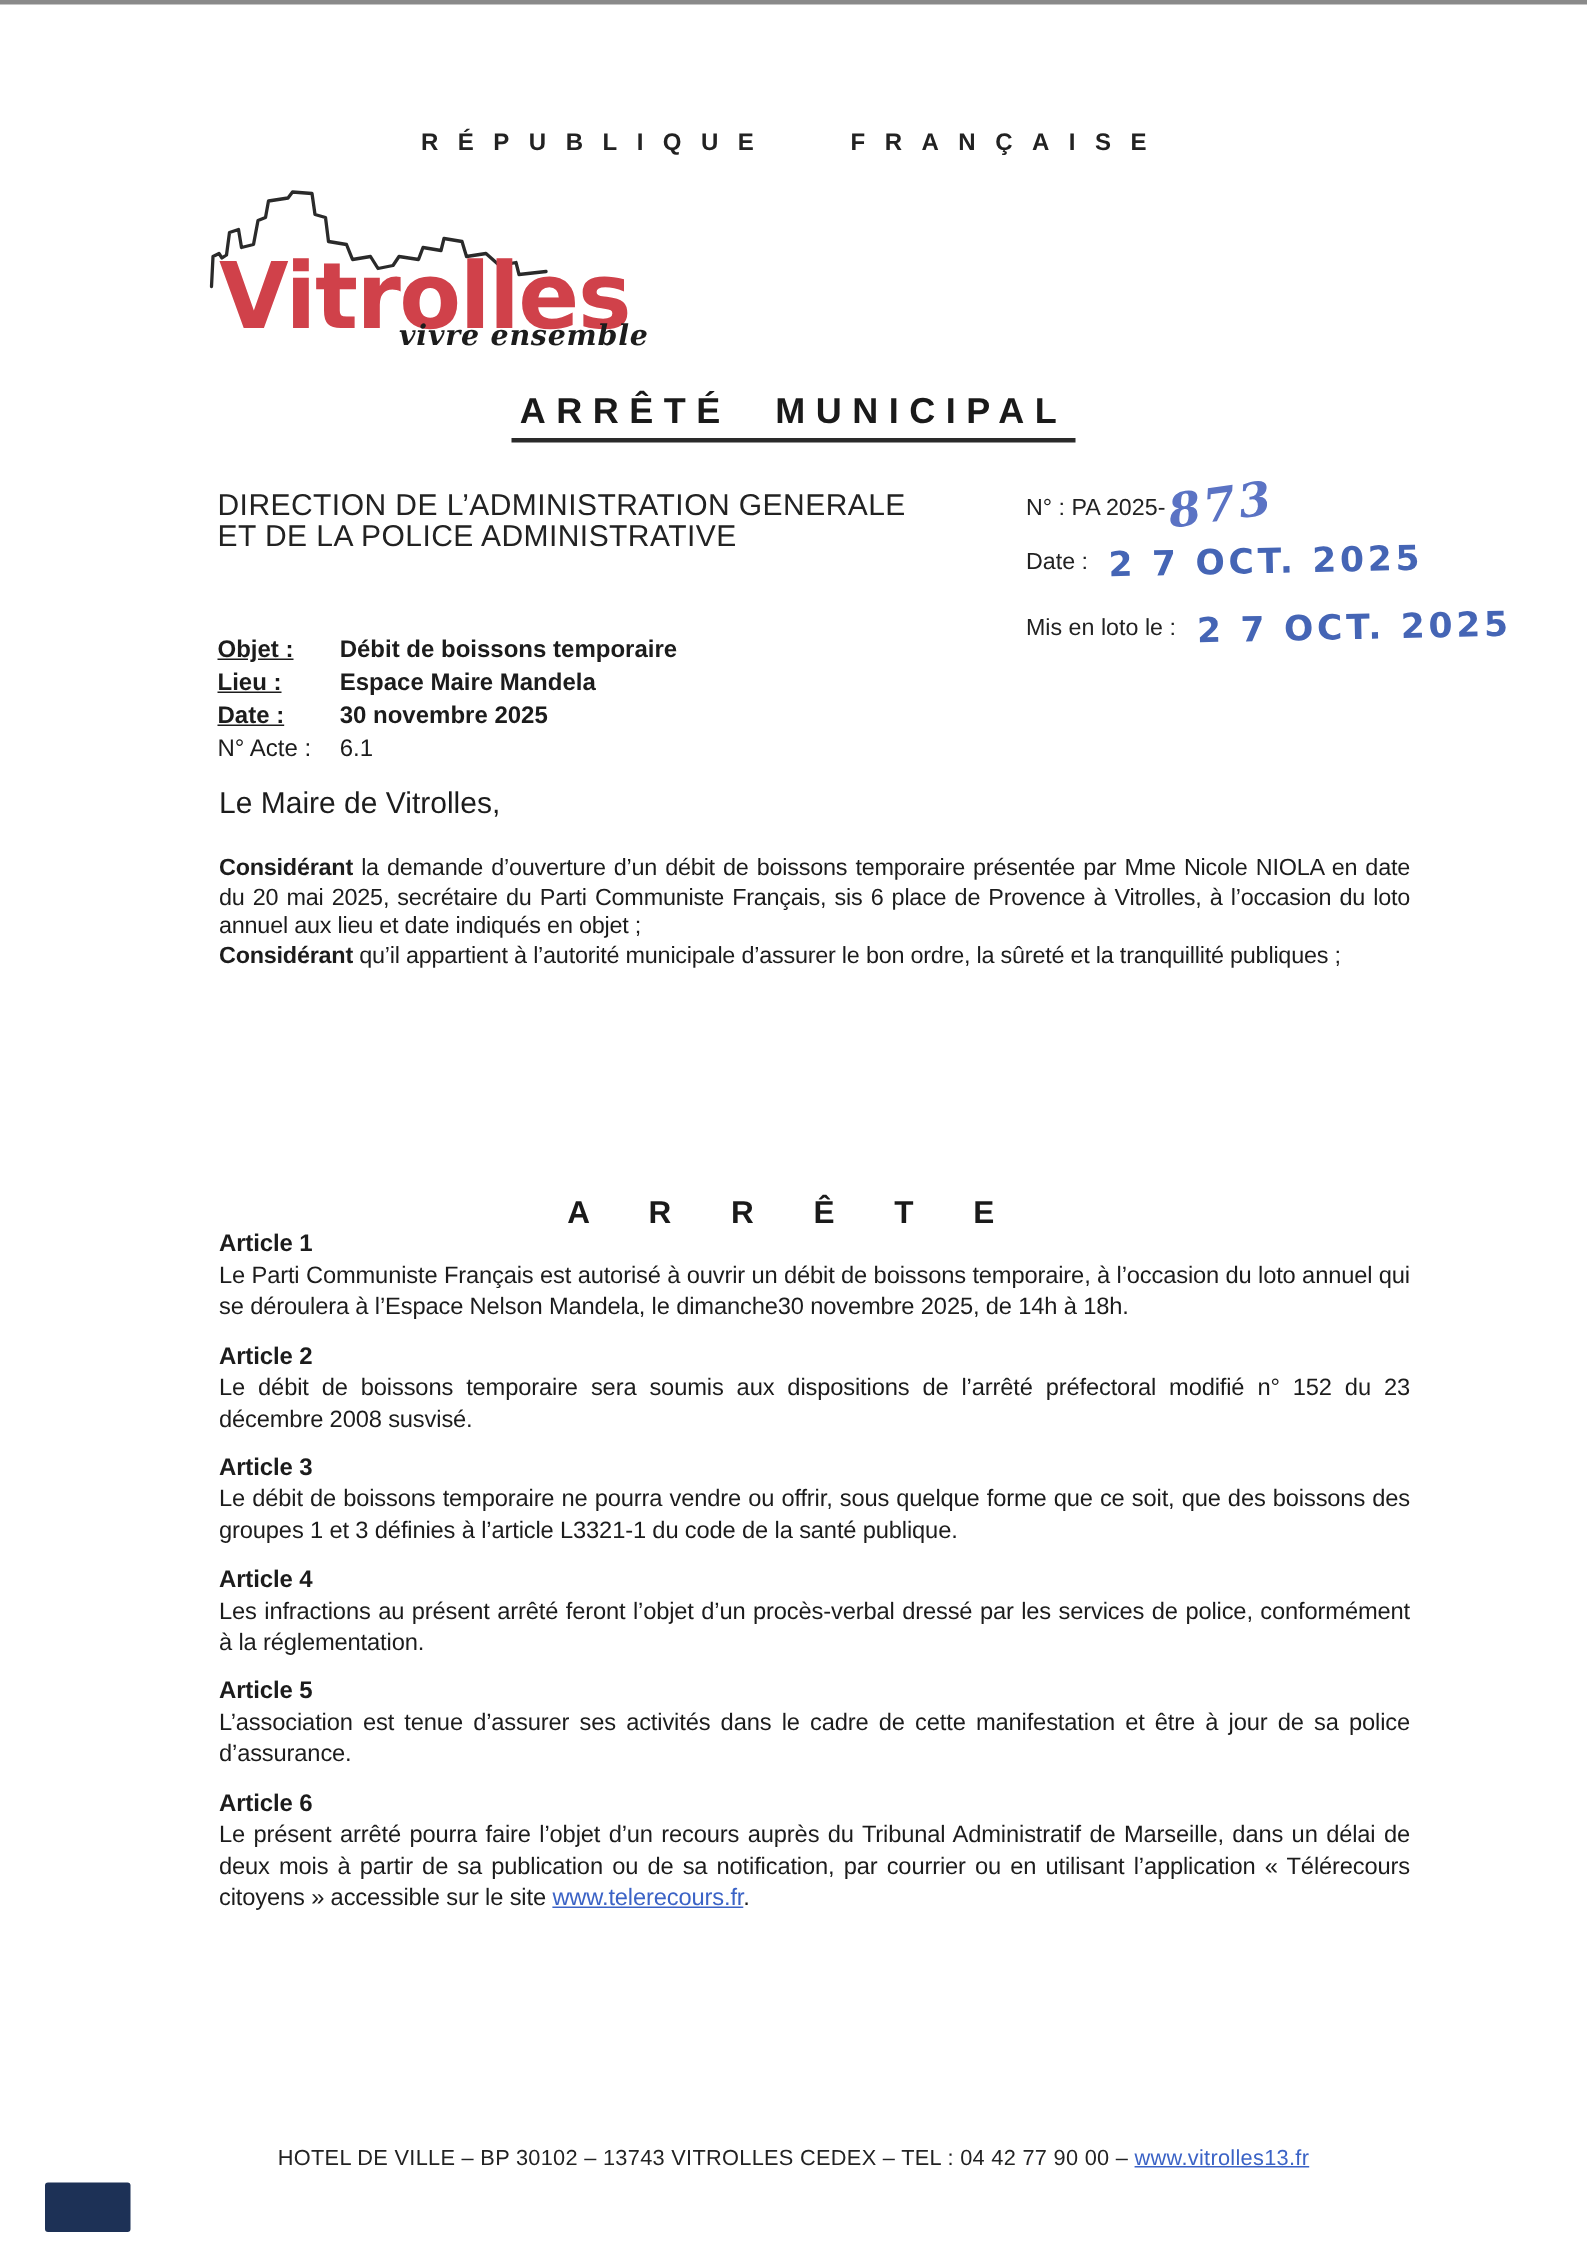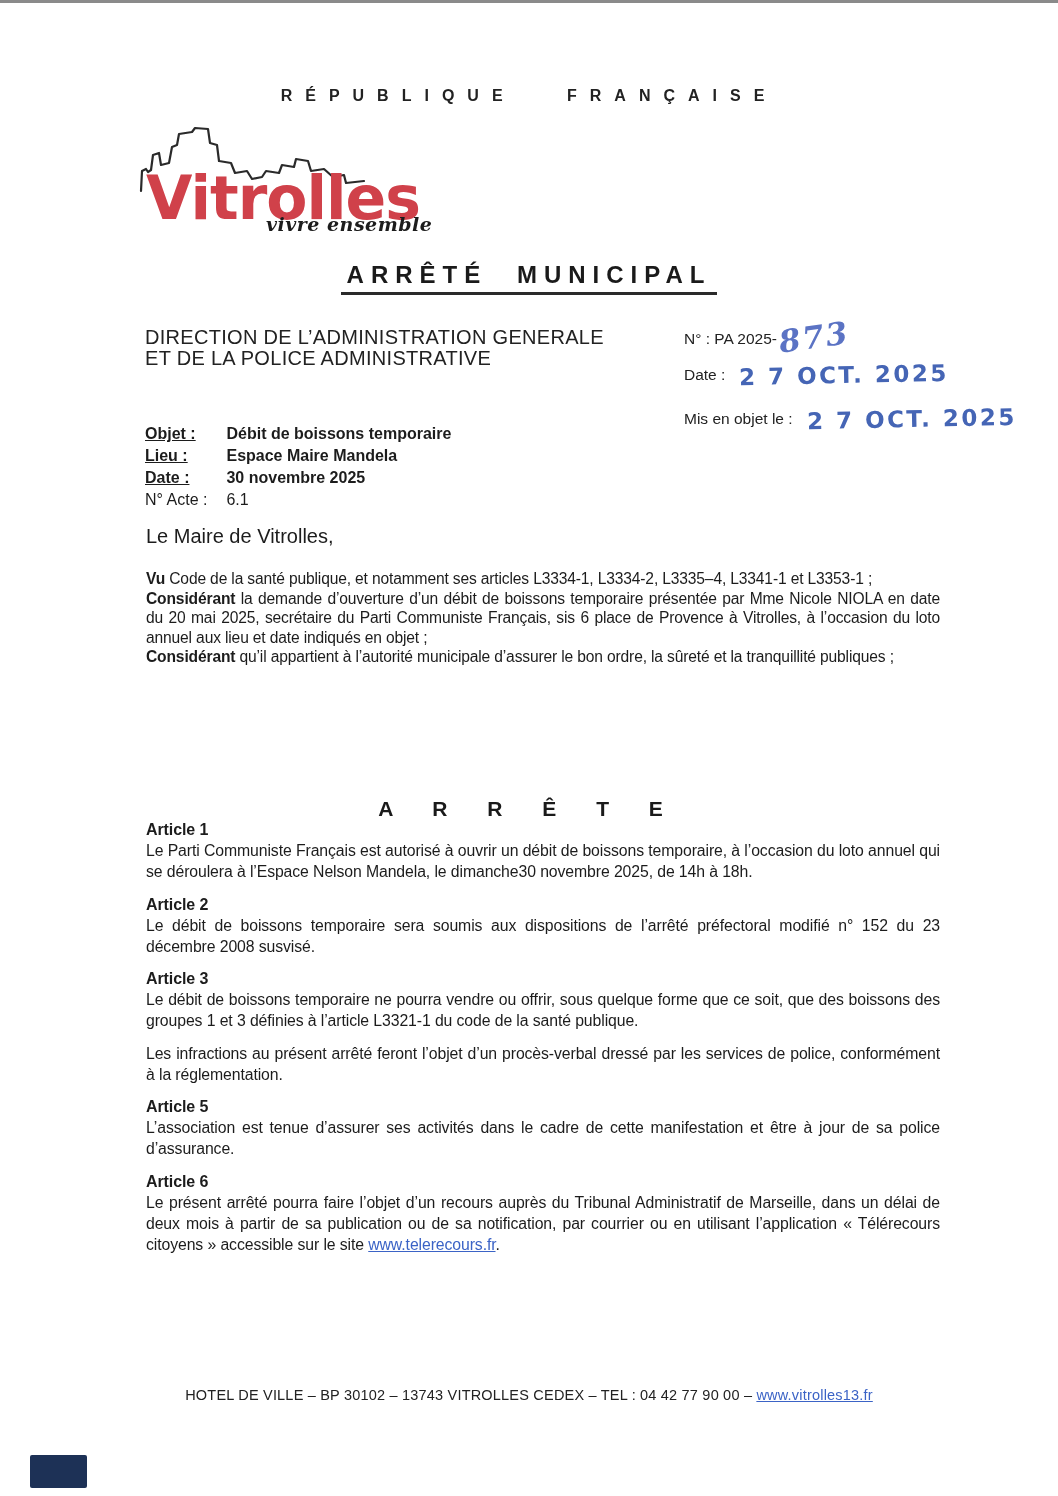--- a/index.html
+++ b/index.html
@@ -91,21 +91,21 @@
   }
   .articles{
     position:absolute;left:146px;top:816px;width:794px;
     font-size:15.8px;line-height:21px;letter-spacing:-.1px;
   }
   .articles h4{margin:0;font-size:16px;font-weight:700;line-height:21px;}
   .articles p{margin:0 0 11.5px 0;text-align:justify;}
   a.doclink{color:#3b63c6;text-decoration:underline;}
   
   .footer{
-    position:absolute;top:1384px;left:0;width:100%;text-align:center;
+    position:absolute;top:1428px;left:0;width:100%;text-align:center;
     font-size:14.5px;letter-spacing:.2px;color:#222;
   }
   .corner-mark{
     position:absolute;left:30px;top:1452px;width:57px;height:33px;
     background:#1d3156;border-radius:2px;
   }
 </style>
 </head>
 <body>
 
@@ -131,21 +131,21 @@
   </div>
 
   <div class="refblock">
     <div class="row">
       <span>N° : PA 2025-</span><span class="hand-number">873</span>
     </div>
     <div class="row row-date">
       <span>Date :</span><span class="stamp">2 7 OCT. 2025</span>
     </div>
     <div class="row row-online">
-      <span>Mis en objet le :</span><span class="stamp">2 7 OCT. 2025</span>
+      <span>Mis en loto le :</span><span class="stamp">2 7 OCT. 2025</span>
     </div>
   </div>
 
   <div class="meta">
     <div>
       <span class="lbl">Objet :</span>
       <span class="val">Débit de boissons temporaire</span>
     </div>
     <div>
       <span class="lbl">Lieu :</span>
@@ -157,37 +157,37 @@
     </div>
     <div class="plain">
       <span class="lbl">N° Acte :</span>
       <span class="val">6.1</span>
     </div>
   </div>
 
   <div class="salutation">Le Maire de Vitrolles,</div>
 
   <div class="recitals">
-    <p><b>Vu</b><span> Code de la santé publique, et notamment ses articles L3334-1, L3334-2, L3335–4, L3341-1 et L3353-1 ;</span></p>
     <p><b>Considérant</b><span> la demande d’ouverture d’un débit de boissons temporaire présentée par Mme Nicole NIOLA en date du 20 mai 2025, secrétaire du Parti Communiste Français, sis 6 place de Provence à Vitrolles, à l’occasion du loto annuel aux lieu et date indiqués en objet ;</span></p>
     <p><b>Considérant</b><span> qu’il appartient à l’autorité municipale d’assurer le bon ordre, la sûreté et la tranquillité publiques ;</span></p>
   </div>
 
   <div class="decision">A R R Ê T E</div>
 
   <div class="articles">
     <h4>Article 1</h4>
     <p>Le Parti Communiste Français est autorisé à ouvrir un débit de boissons temporaire, à l’occasion du loto annuel qui se déroulera à l’Espace Nelson Mandela, le dimanche30 novembre 2025, de 14h à 18h.</p>
 
     <h4>Article 2</h4>
     <p>Le débit de boissons temporaire sera soumis aux dispositions de l’arrêté préfectoral modifié n° 152 du 23 décembre 2008 susvisé.</p>
 
     <h4>Article 3</h4>
     <p>Le débit de boissons temporaire ne pourra vendre ou offrir, sous quelque forme que ce soit, que des boissons des groupes 1 et 3 définies à l’article L3321-1 du code de la santé publique.</p>
 
+    <h4>Article 4</h4>
     <p>Les infractions au présent arrêté feront l’objet d’un procès-verbal dressé par les services de police, conformément à la réglementation.</p>
 
     <h4>Article 5</h4>
     <p>L’association est tenue d’assurer ses activités dans le cadre de cette manifestation et être à jour de sa police d’assurance.</p>
 
     <h4>Article 6</h4>
     <p><span>Le présent arrêté pourra faire l’objet d’un recours auprès du Tribunal Administratif de Marseille, dans un délai de deux mois à partir de sa publication ou de sa notification, par courrier ou en utilisant l’application « Télérecours citoyens » accessible sur le site </span><a class="doclink" href="#">www.telerecours.fr</a><span>.</span></p>
   </div>
 
   <div class="footer">

